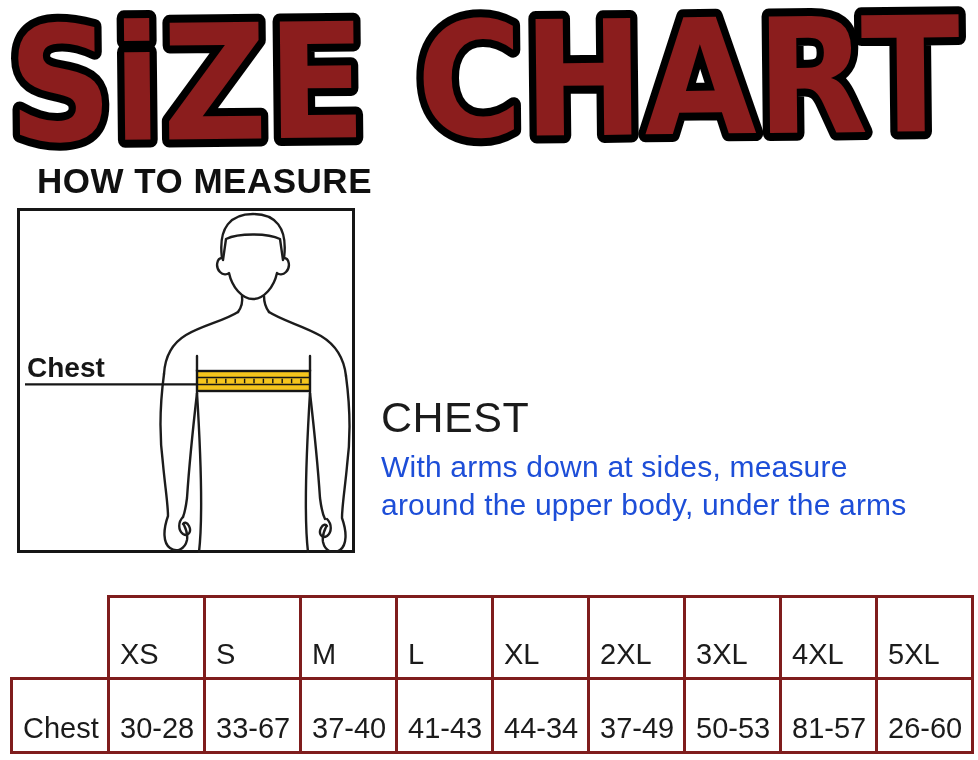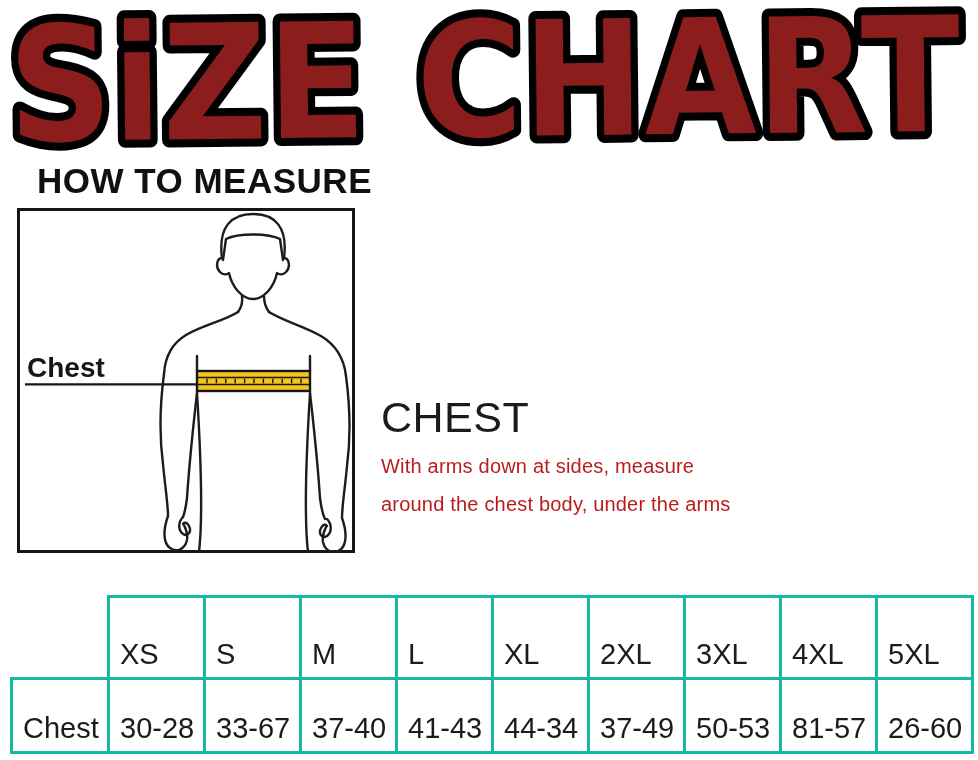--- a/index.html
+++ b/index.html
@@ -32,32 +32,32 @@
   }
 
   
   .chest-head {
     position:absolute; left:381px; top:393px;
     font-size:43px; font-weight:400; letter-spacing:0.5px; color:#1b1b1b;
     white-space:nowrap;
   }
   .desc {
     position:absolute; left:381px; top:448px;
-    font-size:20px; line-height:37.5px; letter-spacing:0.2px; color:#b91c1c;
+    font-size:30px; line-height:37.5px; letter-spacing:0.2px; color:#1d4ed8;
   }
   .desc div { white-space:nowrap; }
 
   
   .size-table {
     position:absolute; left:10px; top:595px;
     width:964px; border-collapse:collapse; table-layout:fixed;
     font-size:29px; color:#1b1b1b;
   }
   .size-table th, .size-table td {
-    border:3px solid #14b8a6;
+    border:3px solid #7f1d1d;
     vertical-align:bottom; text-align:left;
     font-weight:400;
     padding:0 0 6px 10px;
     overflow:hidden; white-space:nowrap;
   }
   .size-table .hdr-row th { height:82px; }
   .size-table .data-row td { height:74px; }
   .size-table th.ghost { border:none; background:transparent; }
 </style>
 </head>
@@ -116,21 +116,21 @@
       <path d="M 190,170.8 V 175.2 M 199.4,170.8 V 175.2 M 208.8,170.8 V 175.2 M 218.2,170.8 V 175.2 M 227.6,170.8 V 175.2 M 237,170.8 V 175.2 M 246.4,170.8 V 175.2 M 255.8,170.8 V 175.2 M 265.2,170.8 V 175.2 M 274.6,170.8 V 175.2 M 284,170.8 V 175.2" stroke="#161616" stroke-width="1.4" fill="none"></path>
     </g>
 
     <path d="M 8,176.4 H 181" stroke="#161616" stroke-width="2.4" fill="none"></path>
     <text x="10" y="169" font-size="28" font-weight="bold" fill="#161616">Chest</text>
   </svg>
 
   <div class="chest-head">CHEST</div>
   <div class="desc">
     <div>With arms down at sides, measure</div>
-    <div>around the chest body, under the arms</div>
+    <div>around the upper body, under the arms</div>
   </div>
 
   <table class="size-table">
     <colgroup>
       <col style="width:97px">
       <col>
         <col>
         <col>
         <col>
         <col>

